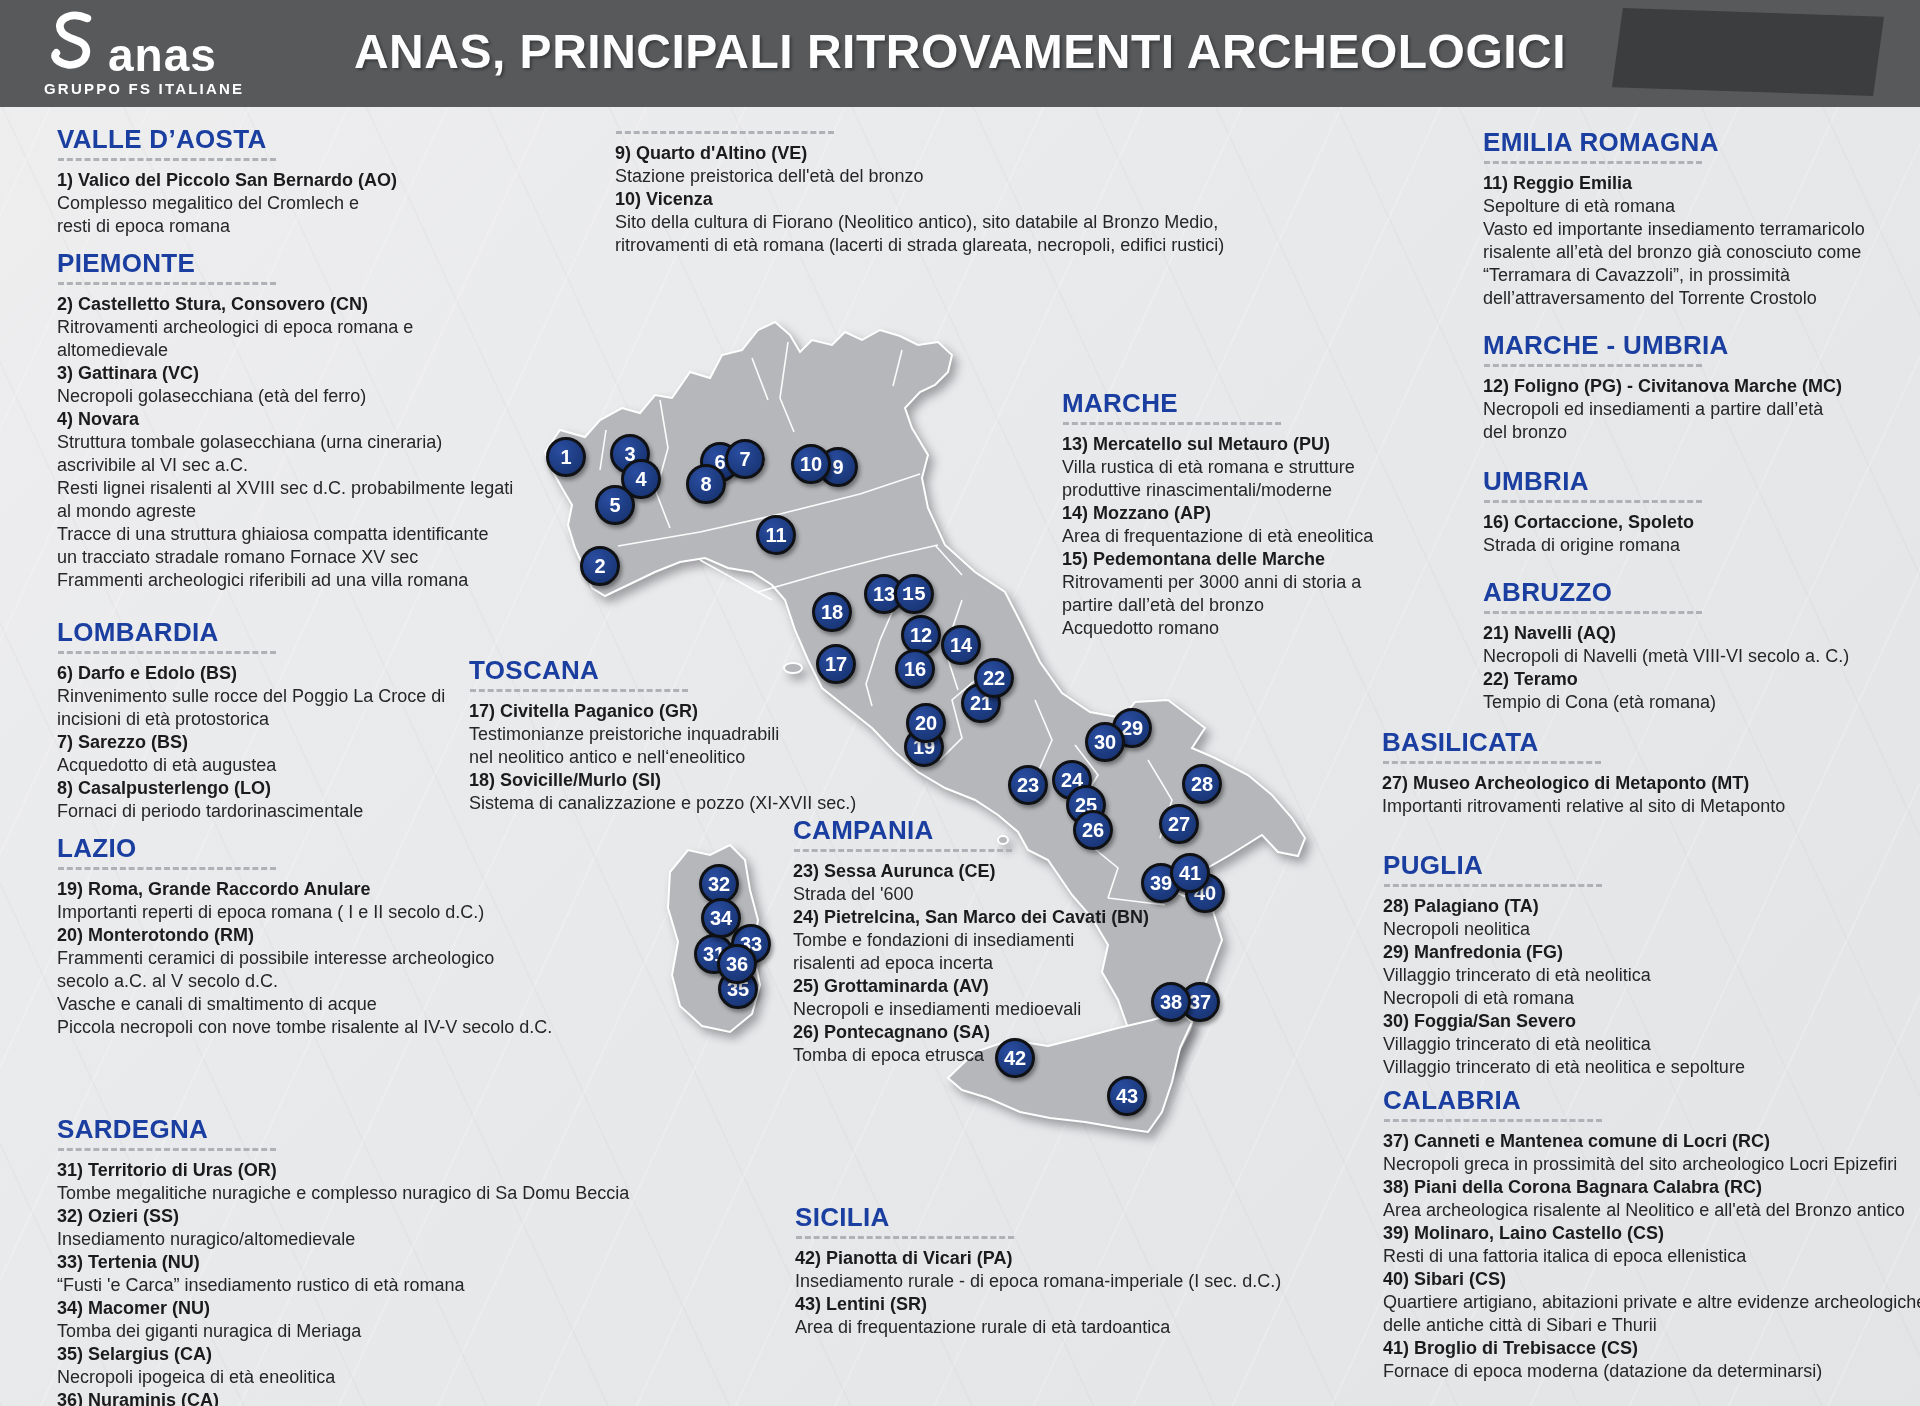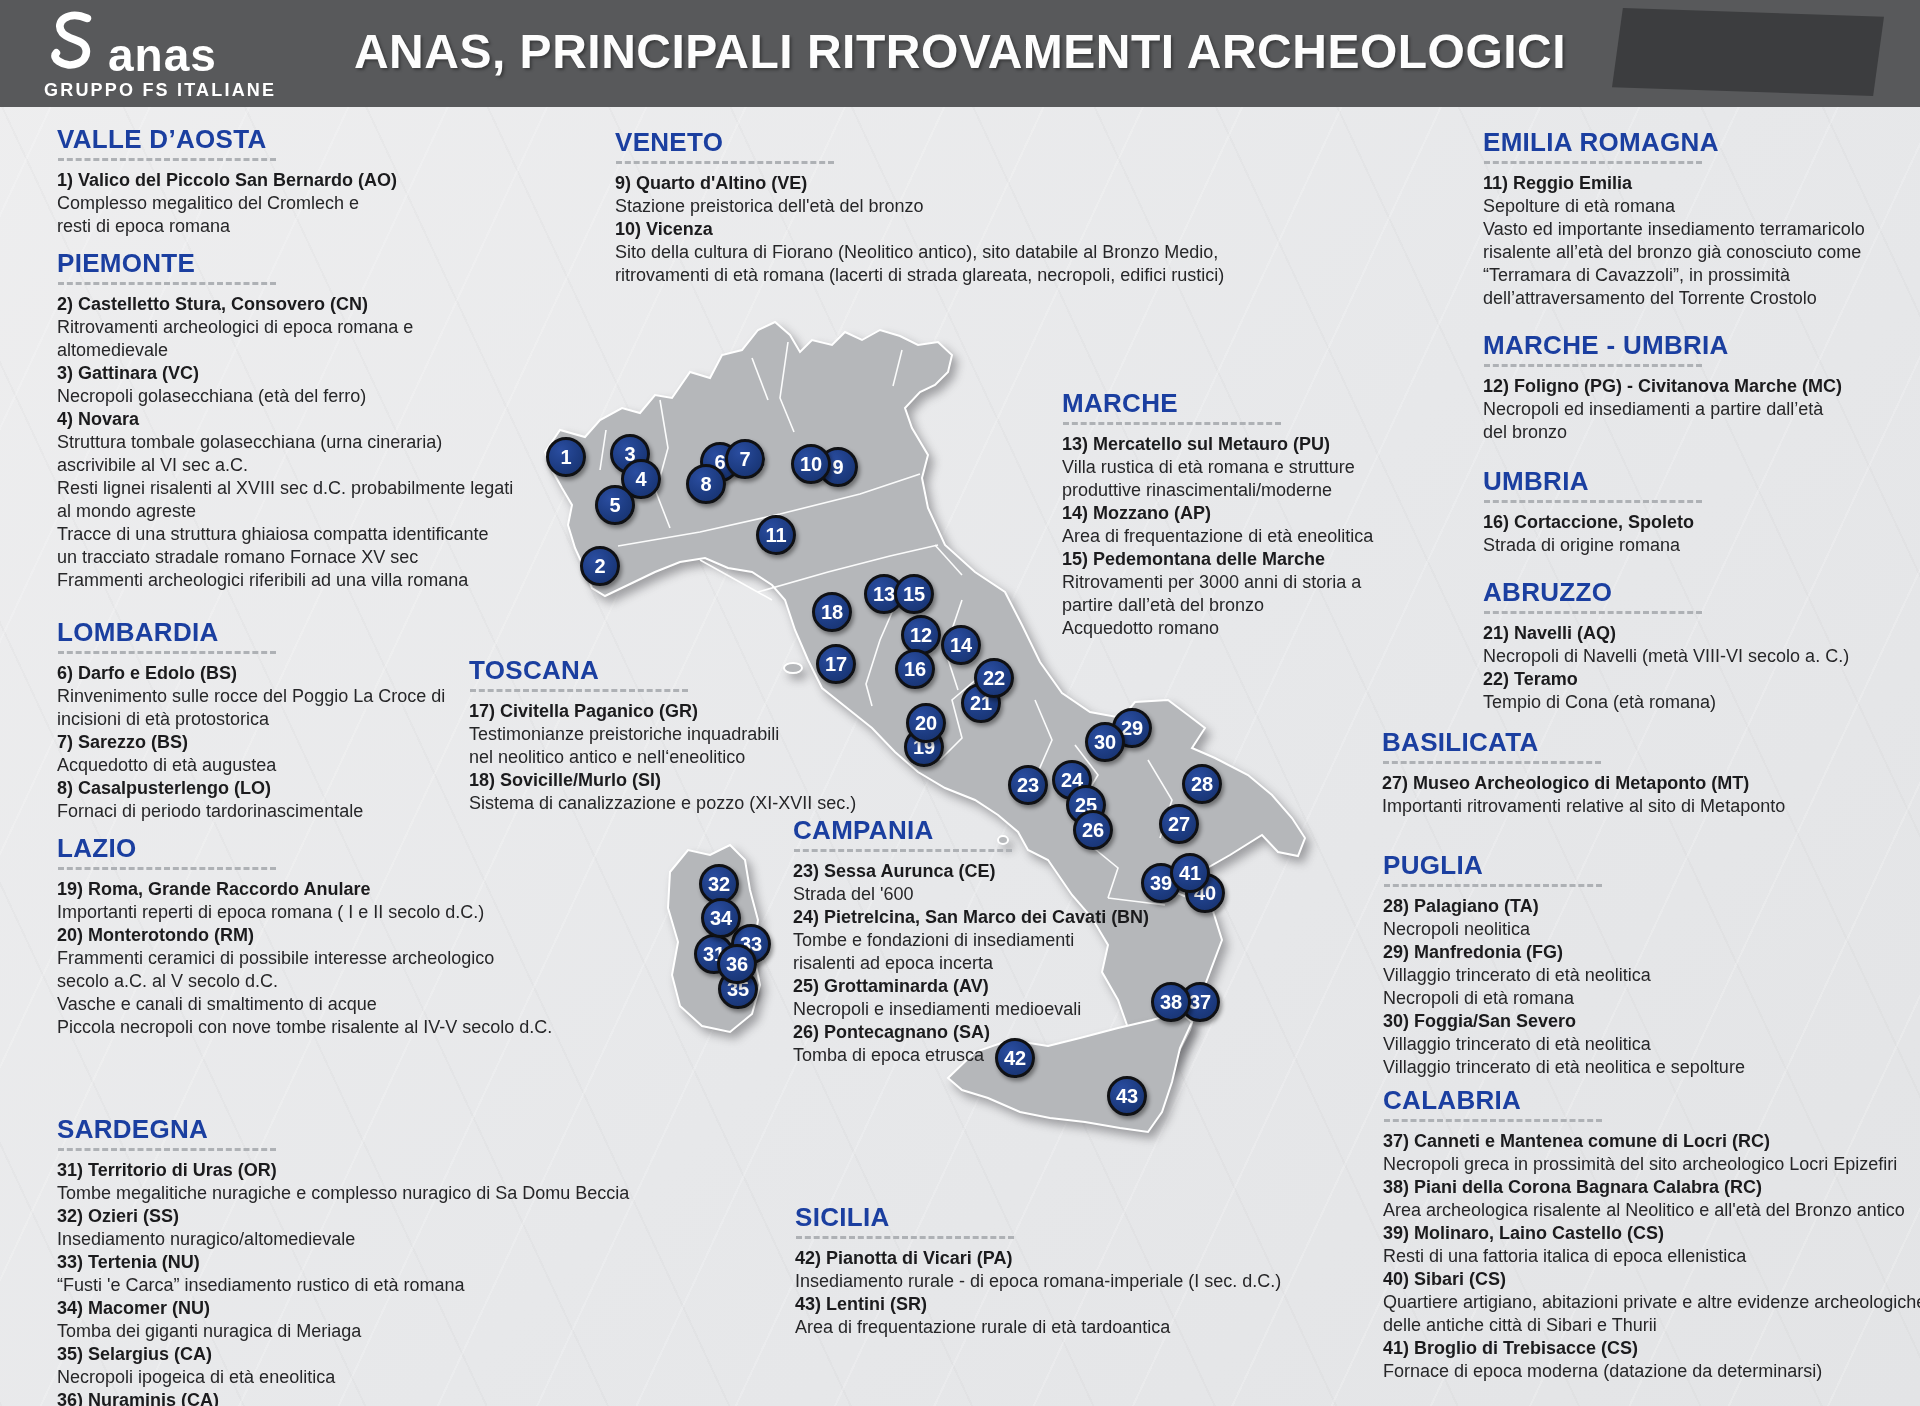--- a/index.html
+++ b/index.html
@@ -10,21 +10,21 @@
       repeating-linear-gradient(115deg, rgba(255,255,255,.18) 0 2px, rgba(0,0,0,0) 2px 90px),
       repeating-linear-gradient(65deg, rgba(0,0,0,.02) 0 2px, rgba(0,0,0,0) 2px 110px),
       linear-gradient(135deg,#eeeeef 0%,#e7e8ea 55%,#e3e4e6 100%);
     color:#1d1d1f;
   }
   
   .header{position:absolute;left:0;top:0;width:1920px;height:107px;background:#58595B;z-index:5;}
   .logo{position:absolute;left:42px;top:10px;width:220px;height:90px;}
   .logo-glyph{position:absolute;left:0;top:0;}
   .logo-word{position:absolute;left:66px;top:18px;font-size:46px;font-weight:bold;color:#fff;letter-spacing:1px;}
-  .logo-sub{position:absolute;left:2px;top:70px;font-size:18px;font-weight:bold;color:#fff;letter-spacing:2.2px;white-space:nowrap;}
+  .logo-sub{position:absolute;left:2px;top:70px;font-size:15px;font-weight:bold;color:#fff;letter-spacing:2.2px;white-space:nowrap;}
   .page-title{position:absolute;left:0;right:0;top:24px;margin:0;text-align:center;
     font-size:48px;font-weight:600;color:#fdfdfd;letter-spacing:.5px;
     text-shadow:2px 2px 3px rgba(0,0,0,.35);}
   .corner-shape{position:absolute;left:1612px;top:8px;width:272px;height:88px;background:#3c3d3f;
     clip-path:polygon(4% 0,100% 10%,96% 100%,0 90%);}
   
   #italy-svg{position:absolute;left:0;top:0;z-index:1;pointer-events:none;}
   .land{fill:#B5B7BA;stroke:#ffffff;stroke-width:2;filter:drop-shadow(5px 6px 5px rgba(70,70,75,.45));}
   .border{fill:none;stroke:#ffffff;stroke-width:1.6;opacity:.95;}
   .marker{position:absolute;width:34px;height:34px;border-radius:50%;
@@ -113,21 +113,21 @@
     <div class="marker" style="left: 595px; top: 485px;">5</div>
     <div class="marker" style="left: 700px; top: 442px;">6</div>
     <div class="marker" style="left: 725px; top: 439px;">7</div>
     <div class="marker" style="left: 686px; top: 464px;">8</div>
     <div class="marker" style="left: 818px; top: 447px;">9</div>
     <div class="marker" style="left: 791px; top: 444px;">10</div>
     <div class="marker" style="left: 756px; top: 515px;">11</div>
     <div class="marker" style="left: 901px; top: 615px;">12</div>
     <div class="marker" style="left: 864px; top: 574px;">13</div>
     <div class="marker" style="left: 941px; top: 625px;">14</div>
-    <div class="marker" style="left: 894px; top: 574px;">15</div>
+    <div class="marker" style="left: 894px; top: 574px; font-family: Liberation Mono, monospace;">15</div>
     <div class="marker" style="left: 895px; top: 649px;">16</div>
     <div class="marker" style="left: 816px; top: 644px;">17</div>
     <div class="marker" style="left: 812px; top: 592px;">18</div>
     <div class="marker" style="left: 904px; top: 727px;">19</div>
     <div class="marker" style="left: 906px; top: 703px;">20</div>
     <div class="marker" style="left: 961px; top: 683px;">21</div>
     <div class="marker" style="left: 974px; top: 658px;">22</div>
     <div class="marker" style="left: 1008px; top: 765px;">23</div>
     <div class="marker" style="left: 1052px; top: 760px;">24</div>
     <div class="marker" style="left: 1066px; top: 785px;">25</div>
@@ -208,21 +208,20 @@
       <p class="site-name">33) Tertenia (NU)</p>
       <p class="site-desc">“Fusti 'e Carca” insediamento rustico di età romana</p>
       <p class="site-name">34) Macomer (NU)</p>
       <p class="site-desc">Tomba dei giganti nuragica di Meriaga</p>
       <p class="site-name">35) Selargius (CA)</p>
       <p class="site-desc">Necropoli ipogeica di età eneolitica</p>
       <p class="site-name">36) Nuraminis (CA)</p>
       <p class="site-desc">Insediamento pluristratificato di età romana e medievale</p>
     </section>
     <section class="region" style="left: 615px; top: 127px; width: 660px;">
-      <h2 class="region-title">VENETO</h2>
       <div class="dash"></div>
       <p class="site-name">9) Quarto d'Altino (VE)</p>
       <p class="site-desc">Stazione preistorica dell'età del bronzo</p>
       <p class="site-name">10) Vicenza</p>
       <p class="site-desc">Sito della cultura di Fiorano (Neolitico antico), sito databile al Bronzo Medio,</p>
       <p class="site-desc">ritrovamenti di età romana (lacerti di strada glareata, necropoli, edifici rustici)</p>
     </section>
     <section class="region" style="left: 469px; top: 655px; width: 420px;">
       <h2 class="region-title">TOSCANA</h2>
       <div class="dash"></div>

